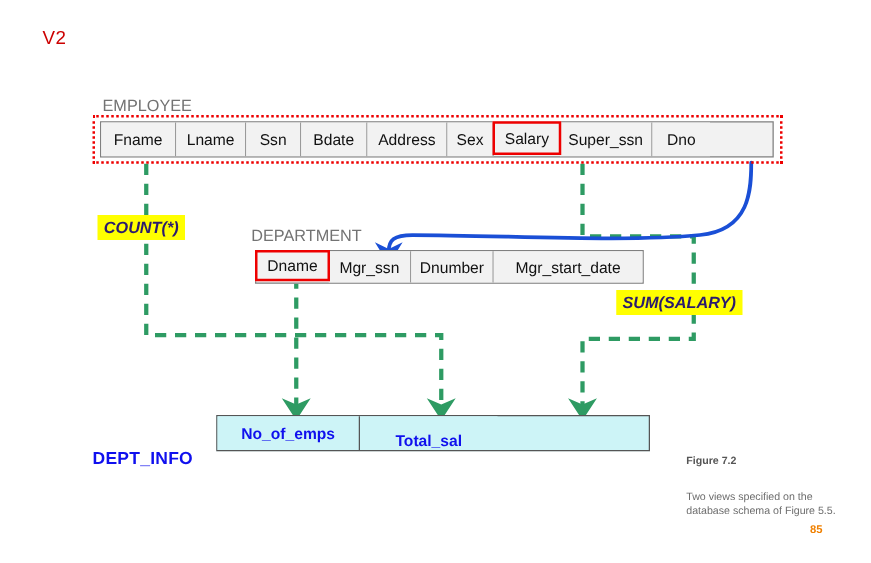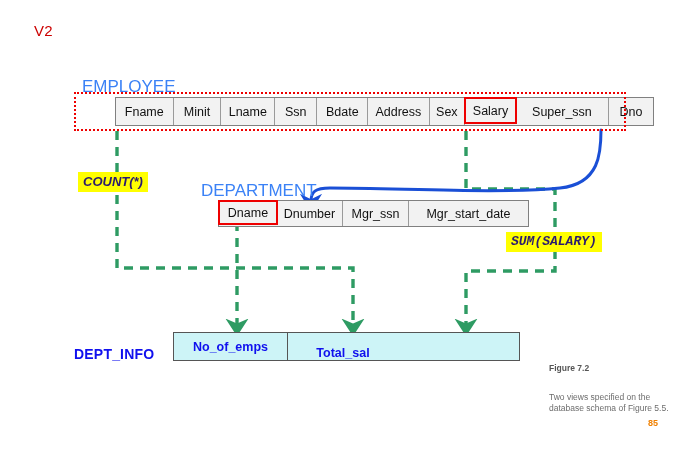--- a/index.html
+++ b/index.html
@@ -18,21 +18,21 @@
     font-size:15px;font-weight:normal;color:#cc0000;
     letter-spacing:.3px;
   }
 
   
   #arrow-layer{position:absolute;left:0;top:0;width:697px;height:450px;}
 
   
   .rel-name{
     position:absolute;
-    font-size:17px;color:#3b82f6;white-space:nowrap;
+    font-size:13px;color:#737373;white-space:nowrap;
   }
   .rel-table{
     position:absolute;
     display:flex;
     border:1px solid #808080;
     background:#f2f2f2;
     box-sizing:border-box;
   }
   .attr{
     border-right:1px solid #9a9a9a;
@@ -56,21 +56,21 @@
   #employee-view-outline{
     position:absolute;
     border:2px dotted #ee0000;
     box-sizing:border-box;
     pointer-events:none;
     z-index:5;
   }
 
   
   #dept-info-label{
-    position:absolute;left:74px;top:346px;
+    position:absolute;left:74px;top:358px;
     font-size:14px;font-weight:bold;color:#1010ee;
     letter-spacing:.2px;
   }
   #dept-info-table{
     position:absolute;
     display:flex;
     border:1.5px solid #555;
     background:#cdf4f7;
     box-sizing:border-box;
   }
@@ -131,83 +131,80 @@
 
     <path d="M466,131 L466,189 L555,189 L555,271 L466,271 L466,326" fill="none" stroke="#2e9b63" stroke-width="3.4" stroke-dasharray="9,7" stroke-linecap="butt" marker-end="url(#green-head)"></path>
 
     <path d="M601,130 C601,152 600,184 560,188 C500,194 400,188 330,188 C315,188 311,192 311,201" fill="none" stroke="#1a4fd6" stroke-width="3" stroke-linecap="round" marker-end="url(#blue-head)"></path>
   </svg>
 
   <div class="rel-name" style="left:82px;top:77px;">EMPLOYEE</div>
 
   <div id="employee-view-outline" style="left:74px;top:92px;width:552px;height:39px;"></div>
 
-  <div class="rel-table" id="employee-table" style="left:80px;top:97px;width:539px;height:29px;margin-left:35px;">
+  <div class="rel-table" id="employee-table" style="left:80px;top:97px;width:539px;height:29px;">
     <div class="attr" style="width:60px">
         <span>Fname</span>
       </div>
-    <div class="attr" style="width:50px">
-        <span>Minit</span>
-      </div>
     <div class="attr" style="width:56px">
         <span>Lname</span>
       </div>
     <div class="attr pk" style="width:44px">
         <span>Ssn</span>
       </div>
     <div class="attr" style="width:53px">
         <span>Bdate</span>
       </div>
     <div class="attr" style="width:64px">
         <span>Address</span>
       </div>
     <div class="attr" style="width:37px">
         <span>Sex</span>
       </div>
     <div class="attr boxed" style="width:55px">
         <span>Salary</span>
       </div>
-    <div class="attr" style="width:97px">
+    <div class="attr" style="width:74px">
         <span>Super_ssn</span>
       </div>
     <div class="attr" style="width:46px">
         <span>Dno</span>
       </div>
   </div>
 
   <div class="rel-name" style="left:201px;top:181px;">DEPARTMENT</div>
 
-  <div class="rel-table" id="department-table" style="left:218px;top:200px;width:311px;height:27px;">
+  <div class="rel-table" id="department-table" style="left:204px;top:200px;width:311px;height:27px;">
     <div class="attr boxed" style="width:60px">
         <span>Dname</span>
       </div>
+    <div class="attr" style="width:66px">
+        <span>Mgr_ssn</span>
+      </div>
     <div class="attr pk" style="width:66px">
         <span>Dnumber</span>
-      </div>
-    <div class="attr" style="width:66px">
-        <span>Mgr_ssn</span>
       </div>
     <div class="attr" style="width:119px">
         <span>Mgr_start_date</span>
       </div>
   </div>
 
   <div id="dept-info-label">DEPT_INFO</div>
 
   <div id="dept-info-table" style="left:173px;top:332px;width:347px;height:29px;">
     <div class="attr" style="width:114px">
         <span>No_of_emps</span>
       </div>
     <div class="attr" style="width:110px">
         <span>Total_sal</span>
       </div>
   </div>
 
   <div class="hl" style="left:78px;top:172px;">COUNT(*)</div>
-  <div class="hl" style="left:506px;top:232px;font-family:Liberation Mono, monospace;">SUM(SALARY)</div>
+  <div class="hl" style="left:493px;top:232px;">SUM(SALARY)</div>
 
   <div id="figure-caption">
     <span class="cap-title">Figure 7.2</span>
     <span>Two views specified on the database schema of Figure 5.5.</span>
   </div>
 
   <div id="page-number">85</div>
 
 </div>
 

